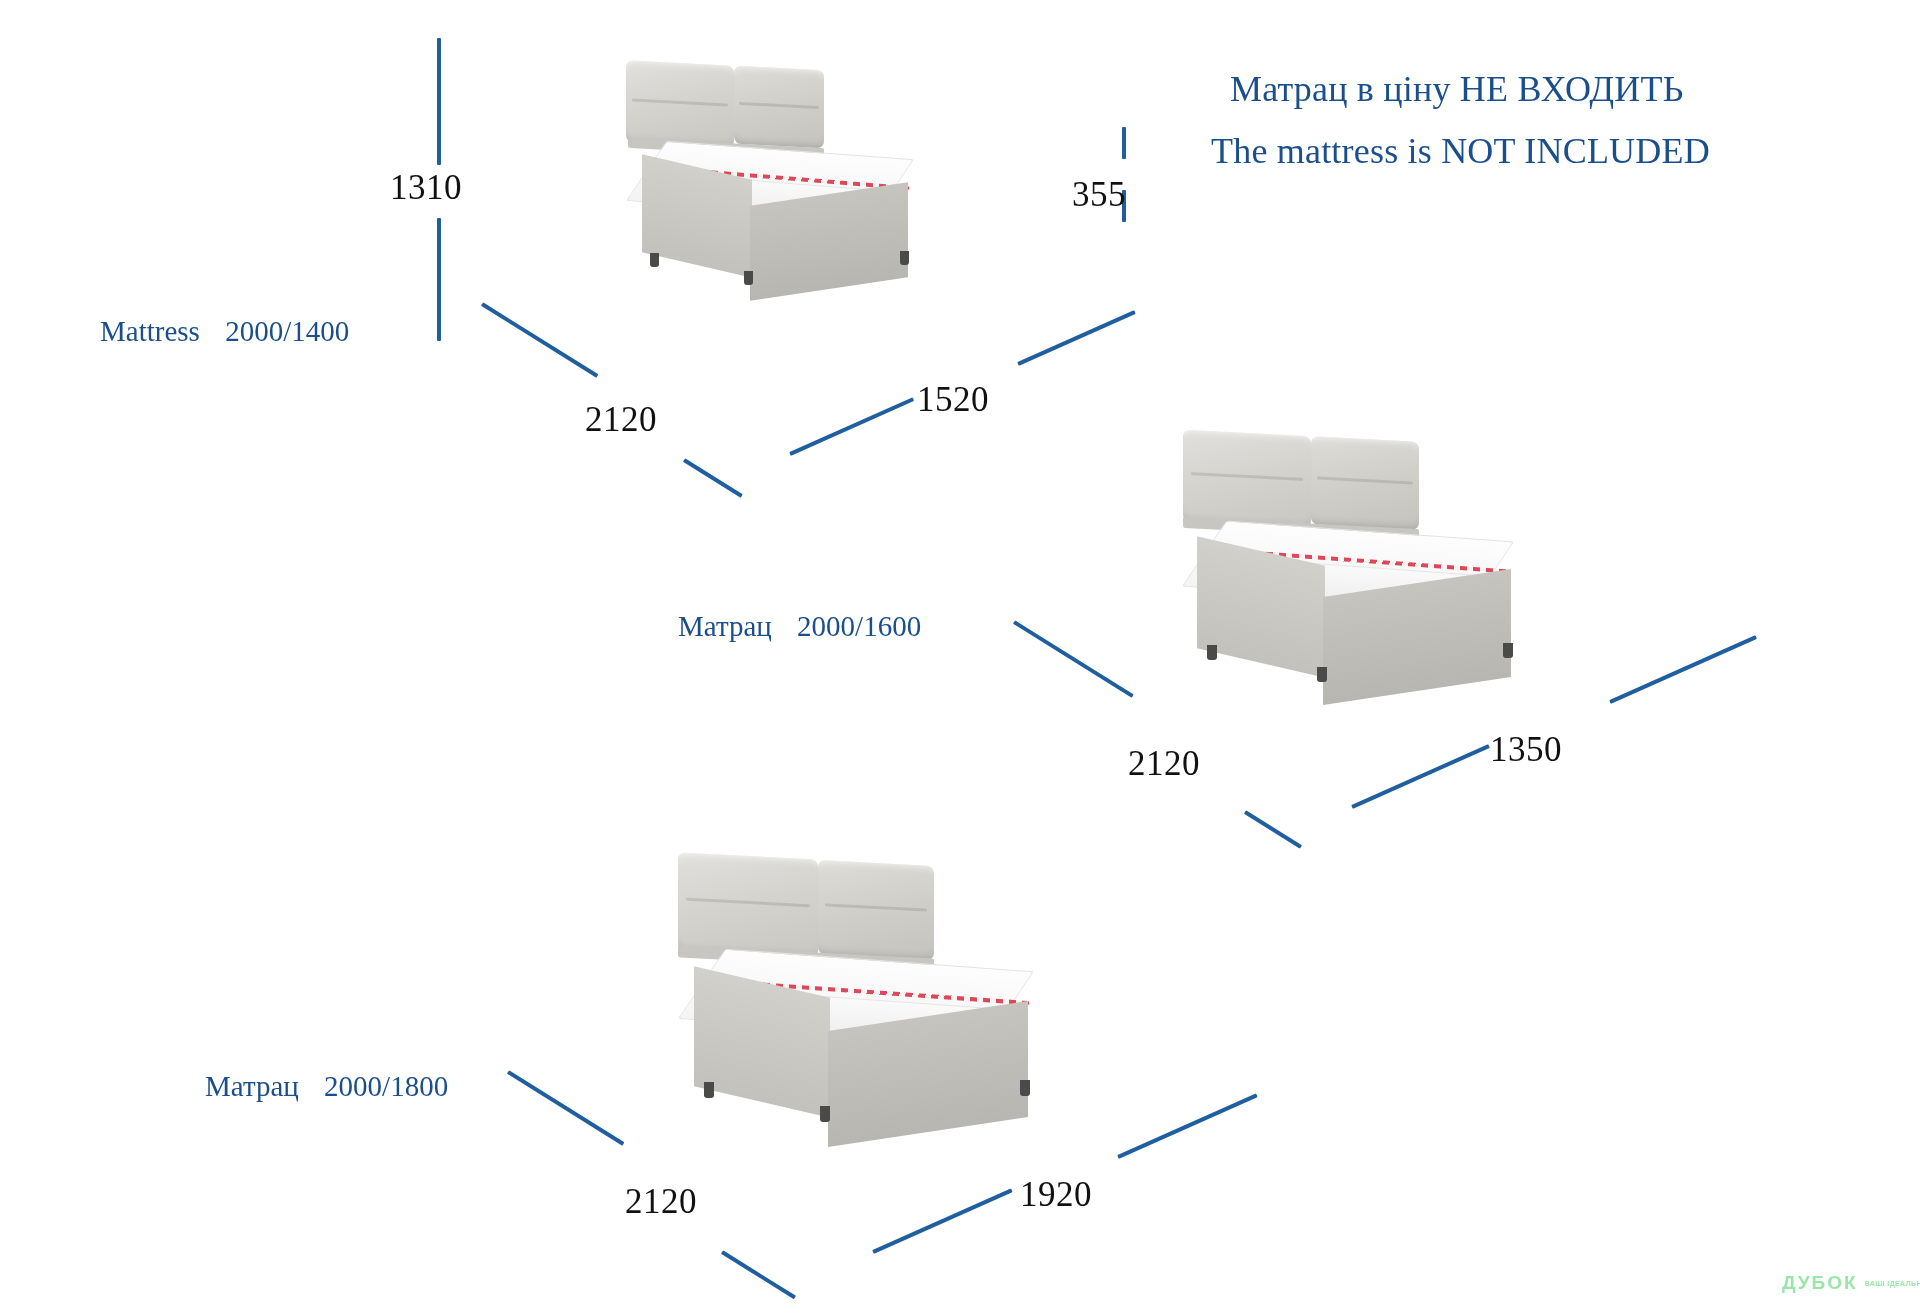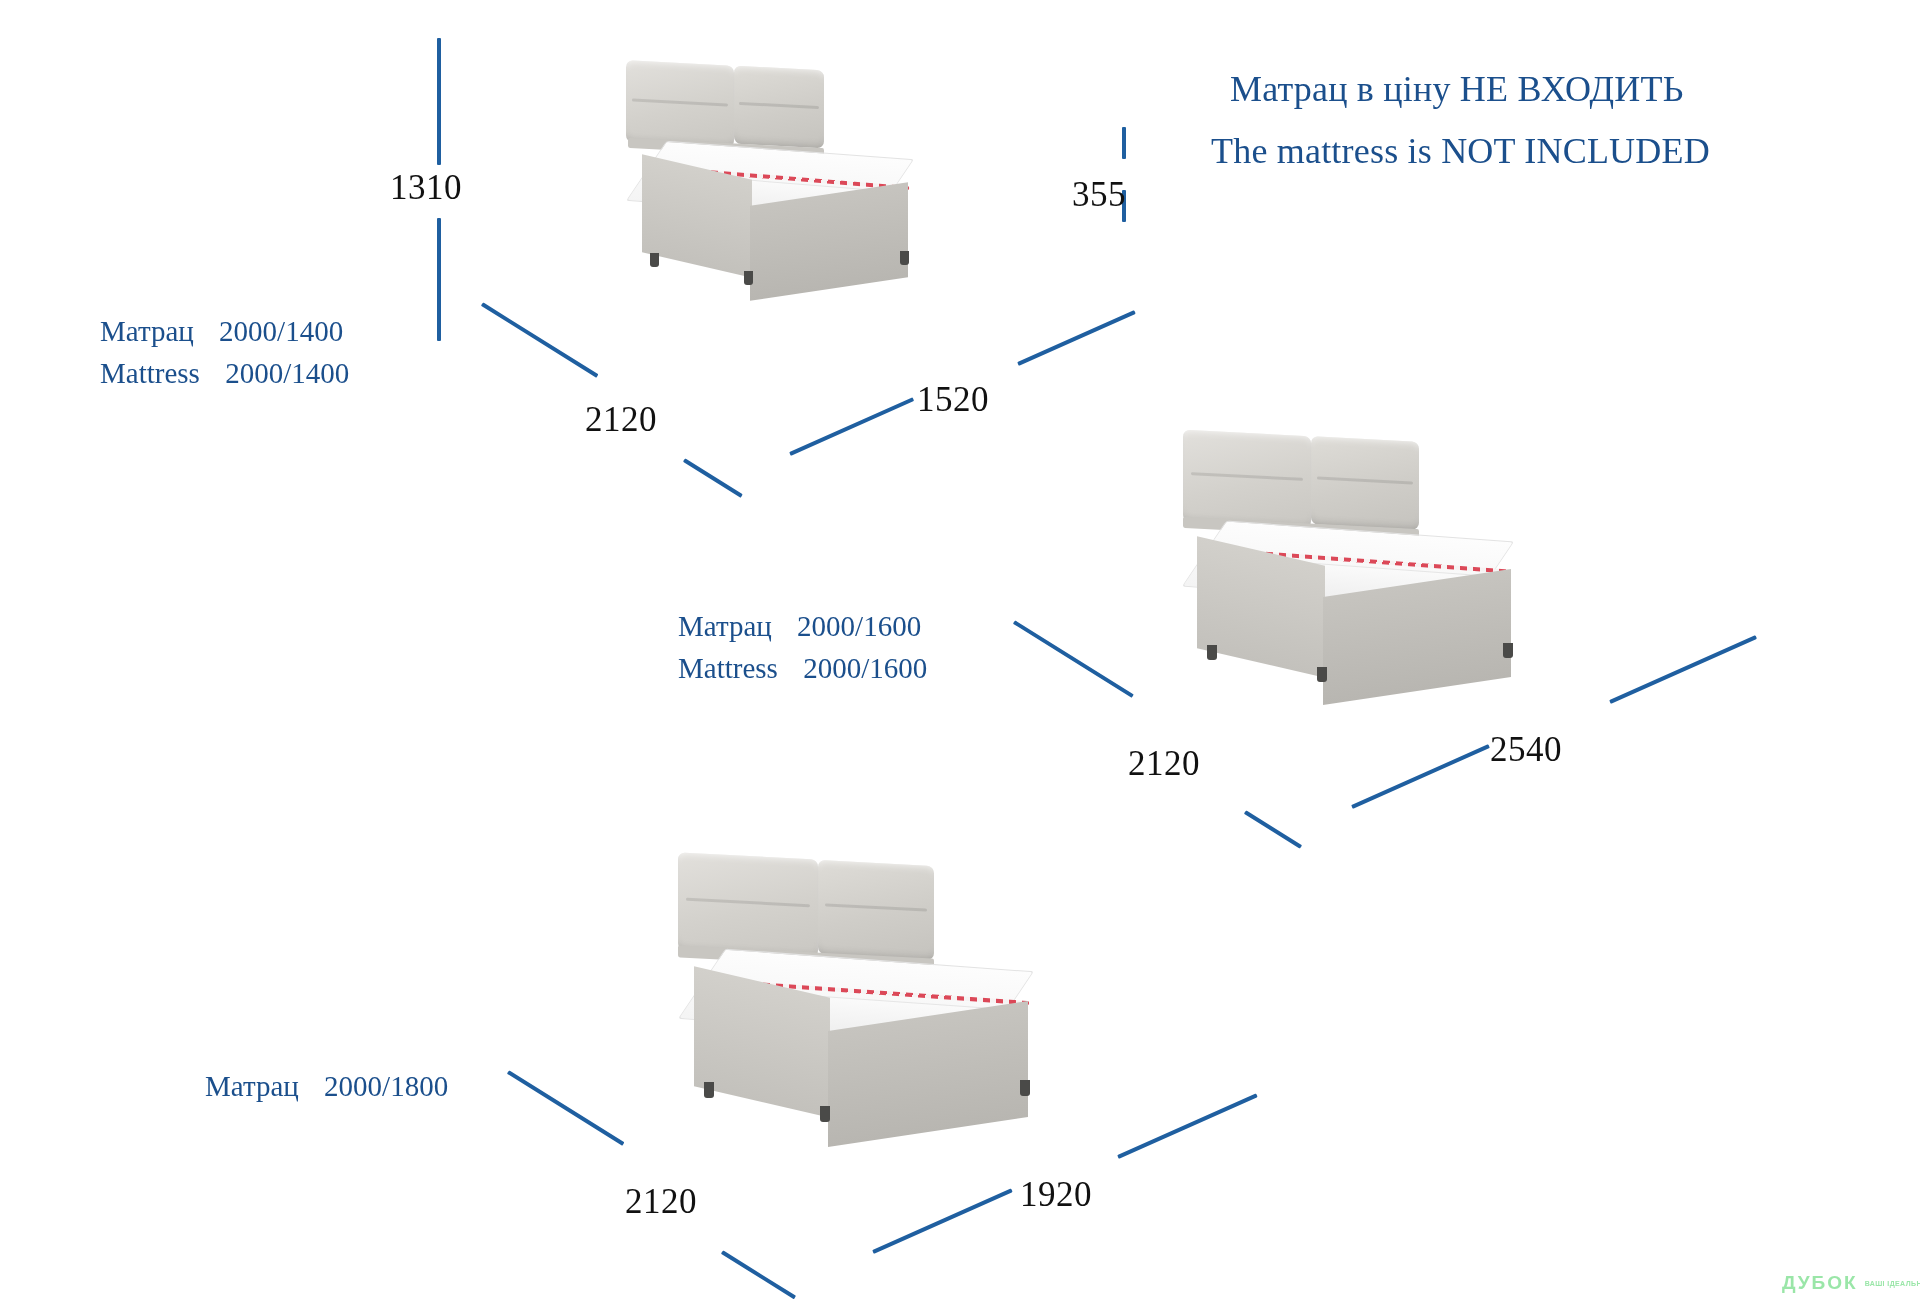--- a/index.html
+++ b/index.html
@@ -107,24 +107,20 @@
   <div class="rule" style="left:482px;top:302px;width:136px;height:4px;transform:rotate(32deg);"></div>
   <div class="rule" style="left:684px;top:458px;width:68px;height:4px;transform:rotate(32deg);"></div>
   <div class="dim-num" style="left:585px;top:400px;">2120</div>
 
   <div class="rule" style="left:790px;top:452px;width:135px;height:4px;transform:rotate(-24deg);"></div>
   <div class="rule" style="left:1018px;top:362px;width:128px;height:4px;transform:rotate(-24deg);"></div>
   <div class="dim-num" style="left:917px;top:380px;">1520</div>
 
   <div class="mattress-label" style="left:100px;top:310px;">
     <span class="ml-row">
-      <span class="ml-key">Матрац</span>
-      <span class="ml-val">2000/1400</span>
-    </span>
-    <span class="ml-row">
       <span class="ml-key">Mattress</span>
       <span class="ml-val">2000/1400</span>
     </span>
   </div>
 
   <div class="bed" style="left:1155px;top:405px;width:500px;height:310px;">
     <div class="hb-panel p-left" style="left:28px;top:28px;width:128px;height:92px;transform:skewY(3.0deg);"></div>
     <div class="hb-panel p-right" style="left:156px;top:34px;width:108px;height:88px;transform:skewY(3.0deg);"></div>
     <div class="hb-base" style="left:28px;top:118px;width:236px;height:11px;transform:skewY(3.0deg);"></div>
 
@@ -138,29 +134,25 @@
     <div class="foot" style="left:162px;top:262px;width:10px;height:15px;"></div>
     <div class="foot" style="left:348px;top:238px;width:10px;height:15px;"></div>
   </div>
 
   <div class="rule" style="left:1014px;top:620px;width:140px;height:4px;transform:rotate(32deg);"></div>
   <div class="rule" style="left:1245px;top:810px;width:66px;height:4px;transform:rotate(32deg);"></div>
   <div class="dim-num" style="left:1128px;top:744px;">2120</div>
 
   <div class="rule" style="left:1352px;top:805px;width:150px;height:4px;transform:rotate(-24deg);"></div>
   <div class="rule" style="left:1610px;top:700px;width:160px;height:4px;transform:rotate(-24deg);"></div>
-  <div class="dim-num" style="left:1490px;top:730px;">2540</div>
+  <div class="dim-num" style="left:1490px;top:730px;">1350</div>
 
   <div class="mattress-label" style="left:678px;top:605px;">
     <span class="ml-row">
       <span class="ml-key">Матрац</span>
-      <span class="ml-val">2000/1600</span>
-    </span>
-    <span class="ml-row">
-      <span class="ml-key">Mattress</span>
       <span class="ml-val">2000/1600</span>
     </span>
   </div>
 
   <div class="bed" style="left:650px;top:830px;width:530px;height:330px;">
     <div class="hb-panel p-left" style="left:28px;top:26px;width:140px;height:98px;transform:skewY(3.0deg);"></div>
     <div class="hb-panel p-right" style="left:168px;top:33px;width:116px;height:94px;transform:skewY(3.0deg);"></div>
     <div class="hb-base" style="left:28px;top:122px;width:256px;height:12px;transform:skewY(3.0deg);"></div>
 
     <div class="matt-top" style="left:44px;top:130px;width:322px;height:68px;transform:skewX(-34deg) skewY(4deg);border-radius:3px;"></div>

